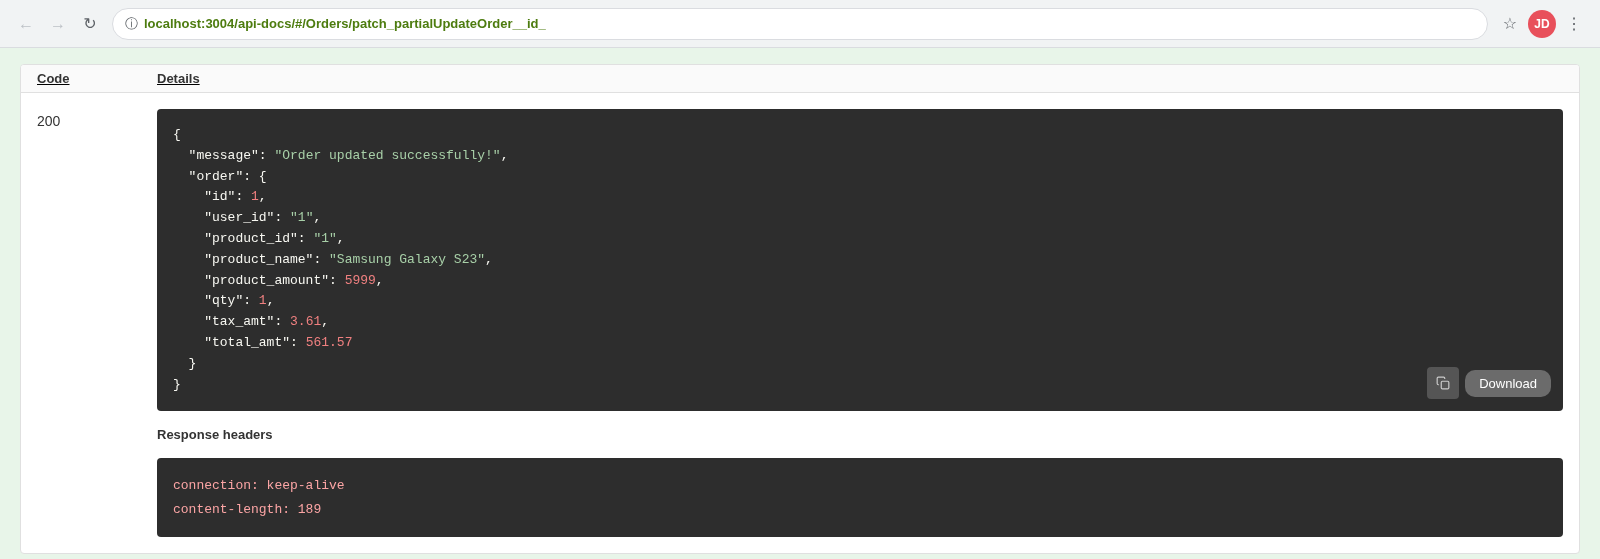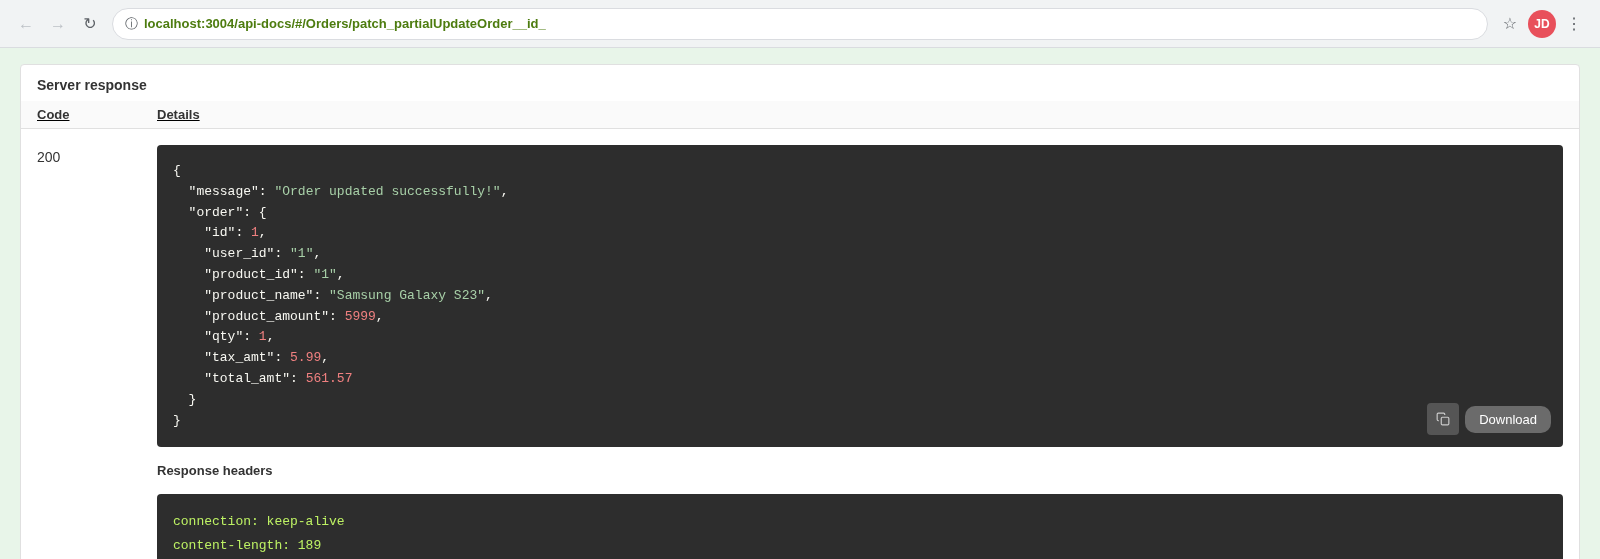--- a/index.html
+++ b/index.html
@@ -249,21 +249,21 @@
       background: #2d2d2d;
       border-radius: 4px;
       padding: 16px;
       font-family: 'Courier New', Courier, monospace;
       font-size: 13px;
       line-height: 1.8;
       color: #f8f8f2;
     }
 
     .headers-block .header-key {
-      color: #bef264;
+      color: #fca5a5;
     }
   </style>
 </head>
 <body>
 
 <div class="browser-chrome">
   <div class="nav-buttons">
     <button class="nav-btn disabled">←</button>
     <button class="nav-btn disabled">→</button>
     <button class="nav-btn">↻</button>
@@ -275,21 +275,20 @@
   <div class="browser-actions">
     <button class="browser-action-btn">☆</button>
     <div class="avatar">JD</div>
     <button class="browser-action-btn">⋮</button>
   </div>
 </div>
 
 <div class="page-content">
   <div class="server-response">
 
-    <div class="server-response-header">Server response</div>
 
     <div class="response-table-header">
       <div class="col-code">Code</div>
       <div class="col-details">Details</div>
     </div>
 
     <div class="response-row">
       <div class="response-code">200</div>
       <div class="response-details">
 
@@ -297,21 +296,21 @@
         <div class="code-block">
           <div><span class="punctuation">{</span></div>
           <div><span class="key">&nbsp;&nbsp;"message"</span><span class="punctuation">: </span><span class="string-value">"Order updated successfully!"</span><span class="punctuation">,</span></div>
           <div><span class="key">&nbsp;&nbsp;"order"</span><span class="punctuation">: {</span></div>
           <div><span class="key">&nbsp;&nbsp;&nbsp;&nbsp;"id"</span><span class="punctuation">: </span><span class="number-value">1</span><span class="punctuation">,</span></div>
           <div><span class="key">&nbsp;&nbsp;&nbsp;&nbsp;"user_id"</span><span class="punctuation">: </span><span class="string-value">"1"</span><span class="punctuation">,</span></div>
           <div><span class="key">&nbsp;&nbsp;&nbsp;&nbsp;"product_id"</span><span class="punctuation">: </span><span class="string-value">"1"</span><span class="punctuation">,</span></div>
           <div><span class="key">&nbsp;&nbsp;&nbsp;&nbsp;"product_name"</span><span class="punctuation">: </span><span class="string-value">"Samsung Galaxy S23"</span><span class="punctuation">,</span></div>
           <div><span class="key">&nbsp;&nbsp;&nbsp;&nbsp;"product_amount"</span><span class="punctuation">: </span><span class="number-value">5999</span><span class="punctuation">,</span></div>
           <div><span class="key">&nbsp;&nbsp;&nbsp;&nbsp;"qty"</span><span class="punctuation">: </span><span class="number-value">1</span><span class="punctuation">,</span></div>
-          <div><span class="key">&nbsp;&nbsp;&nbsp;&nbsp;"tax_amt"</span><span class="punctuation">: </span><span class="number-value">5.99</span><span class="punctuation">,</span></div>
+          <div><span class="key">&nbsp;&nbsp;&nbsp;&nbsp;"tax_amt"</span><span class="punctuation">: </span><span class="number-value">3.61</span><span class="punctuation">,</span></div>
           <div><span class="key">&nbsp;&nbsp;&nbsp;&nbsp;"total_amt"</span><span class="punctuation">: </span><span class="number-value">561.57</span></div>
           <div><span class="punctuation">&nbsp;&nbsp;}</span></div>
           <div><span class="punctuation">}</span></div>
 
           <div class="code-actions">
             <button class="copy-btn">
               <svg width="14" height="14" viewBox="0 0 24 24" fill="none" stroke="currentColor" stroke-width="2">
                 <rect x="9" y="9" width="13" height="13" rx="2" ry="2"></rect>
                 <path d="M5 15H4a2 2 0 0 1-2-2V4a2 2 0 0 1 2-2h9a2 2 0 0 1 2 2v1"></path>
               </svg>

